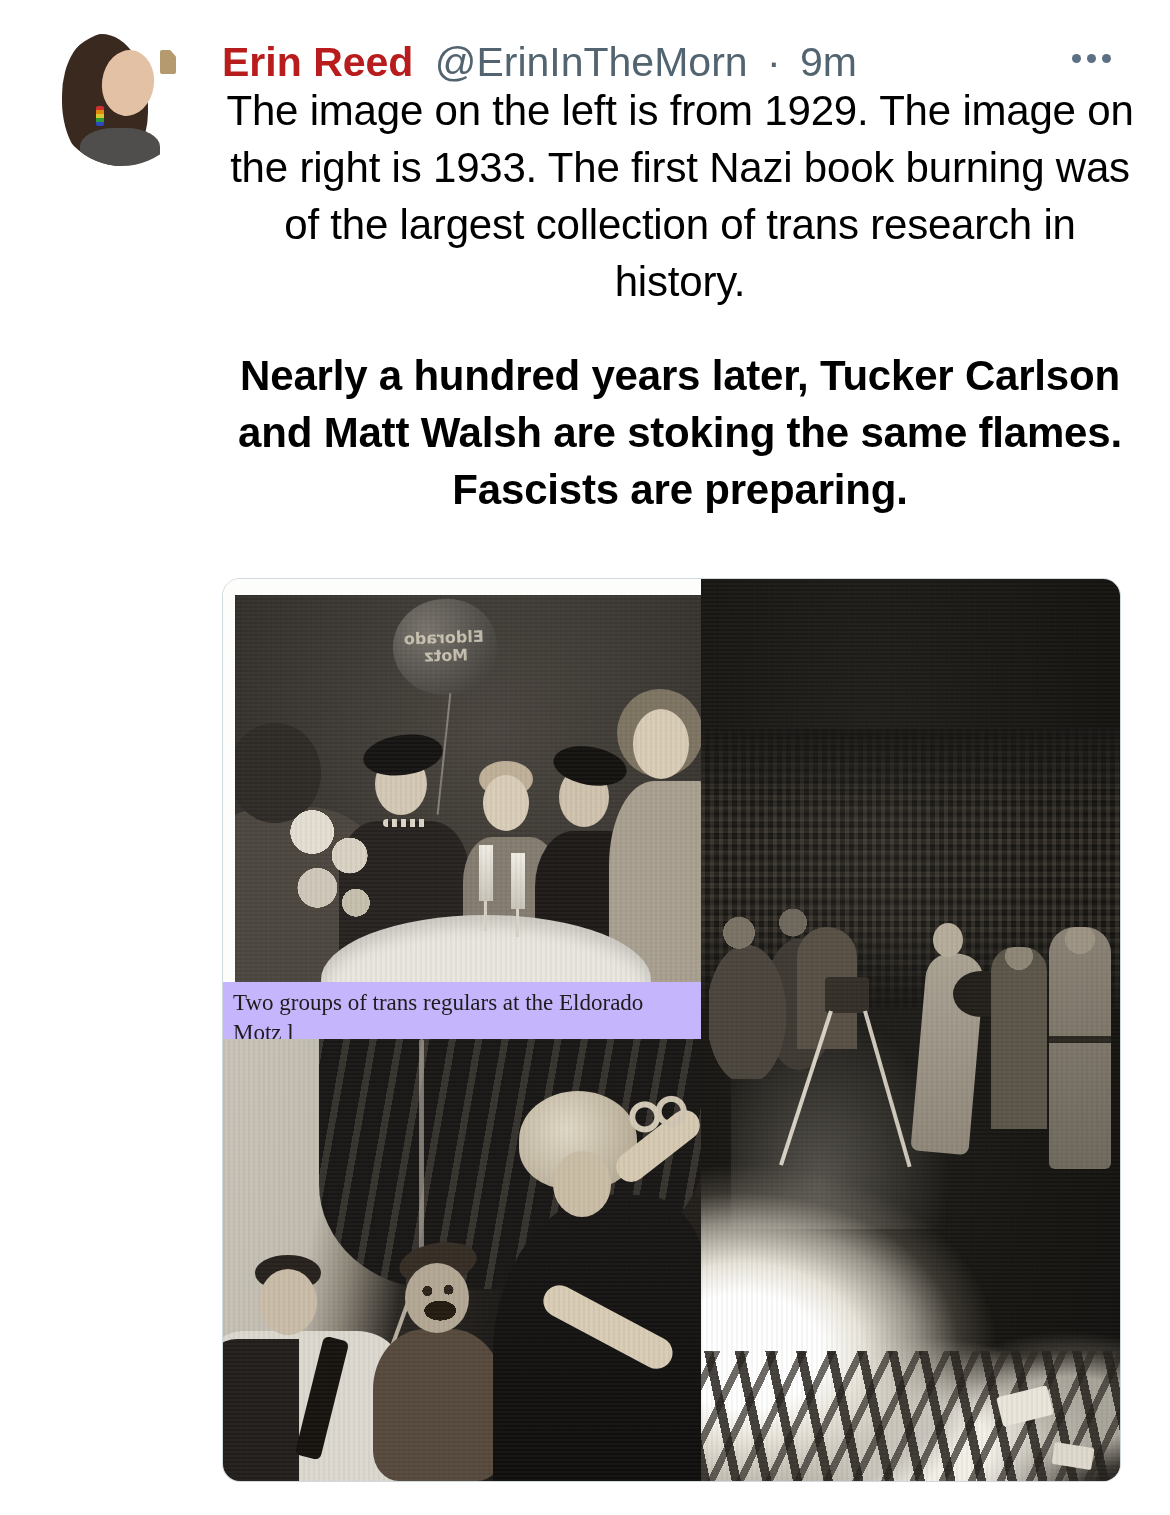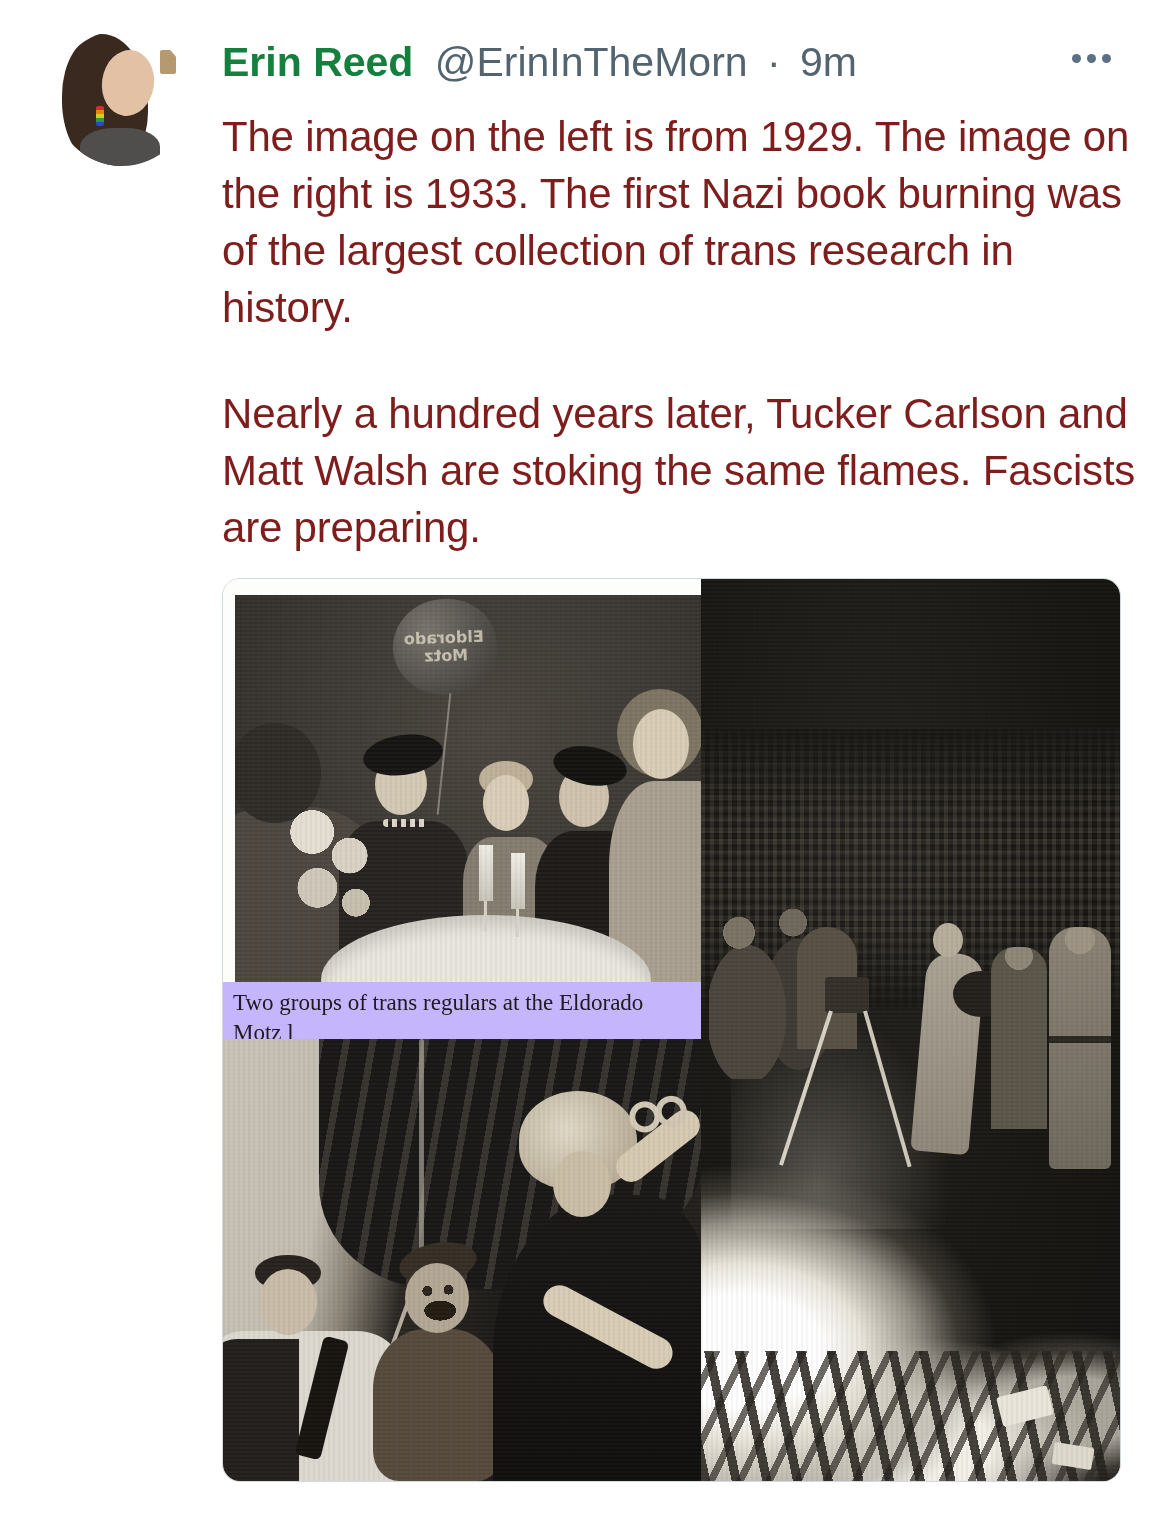--- a/index.html
+++ b/index.html
@@ -16,31 +16,31 @@
       linear-gradient(#d8d2c7,#c8c2b6);}
   .av-frame{left:106px;top:20px;width:16px;height:24px;background:#b49a6e;border-radius:2px;}
   .av-hair{left:8px;top:4px;width:86px;height:134px;background:#39291f;border-radius:46% 54% 42% 50%;}
   .av-face{left:48px;top:20px;width:52px;height:66px;background:#e3c1a4;border-radius:50%;transform:rotate(8deg);}
   .av-shirt{left:26px;top:98px;width:80px;height:44px;background:#4f4e4c;border-radius:42% 42% 0 0;}
   .av-earring{left:42px;top:76px;width:8px;height:20px;border-radius:2px;
     background:linear-gradient(#d03030 0 20%,#e08a10 20% 40%,#d8c930 40% 60%,#2f9a35 60% 80%,#2b49c4 80%);}
 
   
   .header{left:222px;top:36px;width:908px;height:52px;font-size:41px;line-height:52px;white-space:nowrap;}
-  .name{font-weight:700;color:#15803d;cursor:pointer;}
+  .name{font-weight:700;color:#b91c1c;cursor:pointer;}
   .handle,.sep,.time{color:#536471;font-weight:400;}
   .handle{margin-left:10px;cursor:pointer;}
   .sep{margin:0 8px;}
   .more{left:1072px;top:46px;width:60px;height:24px;display:flex;align-items:center;gap:6px;cursor:pointer;}
   .more i{display:block;width:9px;height:9px;border-radius:50%;background:#5b7083;}
 
   
-  .body-text{left:222px;top:108px;width:916px;font-size:42px;line-height:57px;letter-spacing:-0.2px;color:#7f1d1d;}
+  .body-text{left:222px;top:82px;width:916px;font-size:42px;line-height:57px;letter-spacing:-0.2px;color:#000000;text-align:center;}
   .body-text p{margin:0;}
-  .body-text p + p{margin-top:49px;}
+  .body-text p + p{margin-top:37px;font-weight:bold;}
 
   
   .media{left:222px;top:578px;width:899px;height:904px;border:1px solid #cfd9de;border-radius:18px;
          overflow:hidden;display:flex;cursor:pointer;background:#fff;box-sizing:border-box;}
   .m-left{position:relative;width:478px;height:100%;flex:none;}
   .m-right{position:relative;flex:1;height:100%;overflow:hidden;
     background:radial-gradient(ellipse at 40% 30%, #22201c 0%, #171511 60%, #121110 100%);}
 
   
   .photo-top{position:relative;width:478px;height:403px;background:#fdfdfb;overflow:hidden;}

